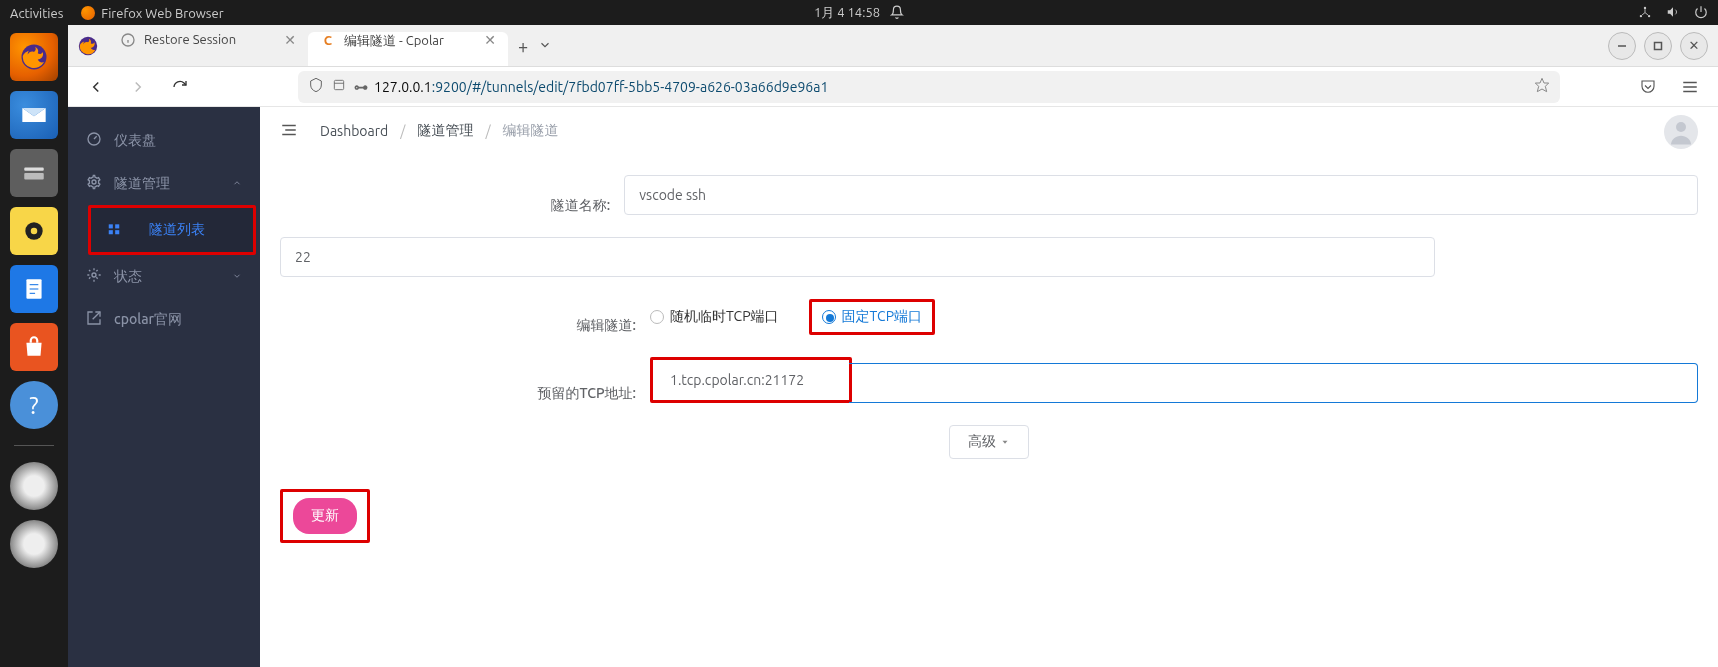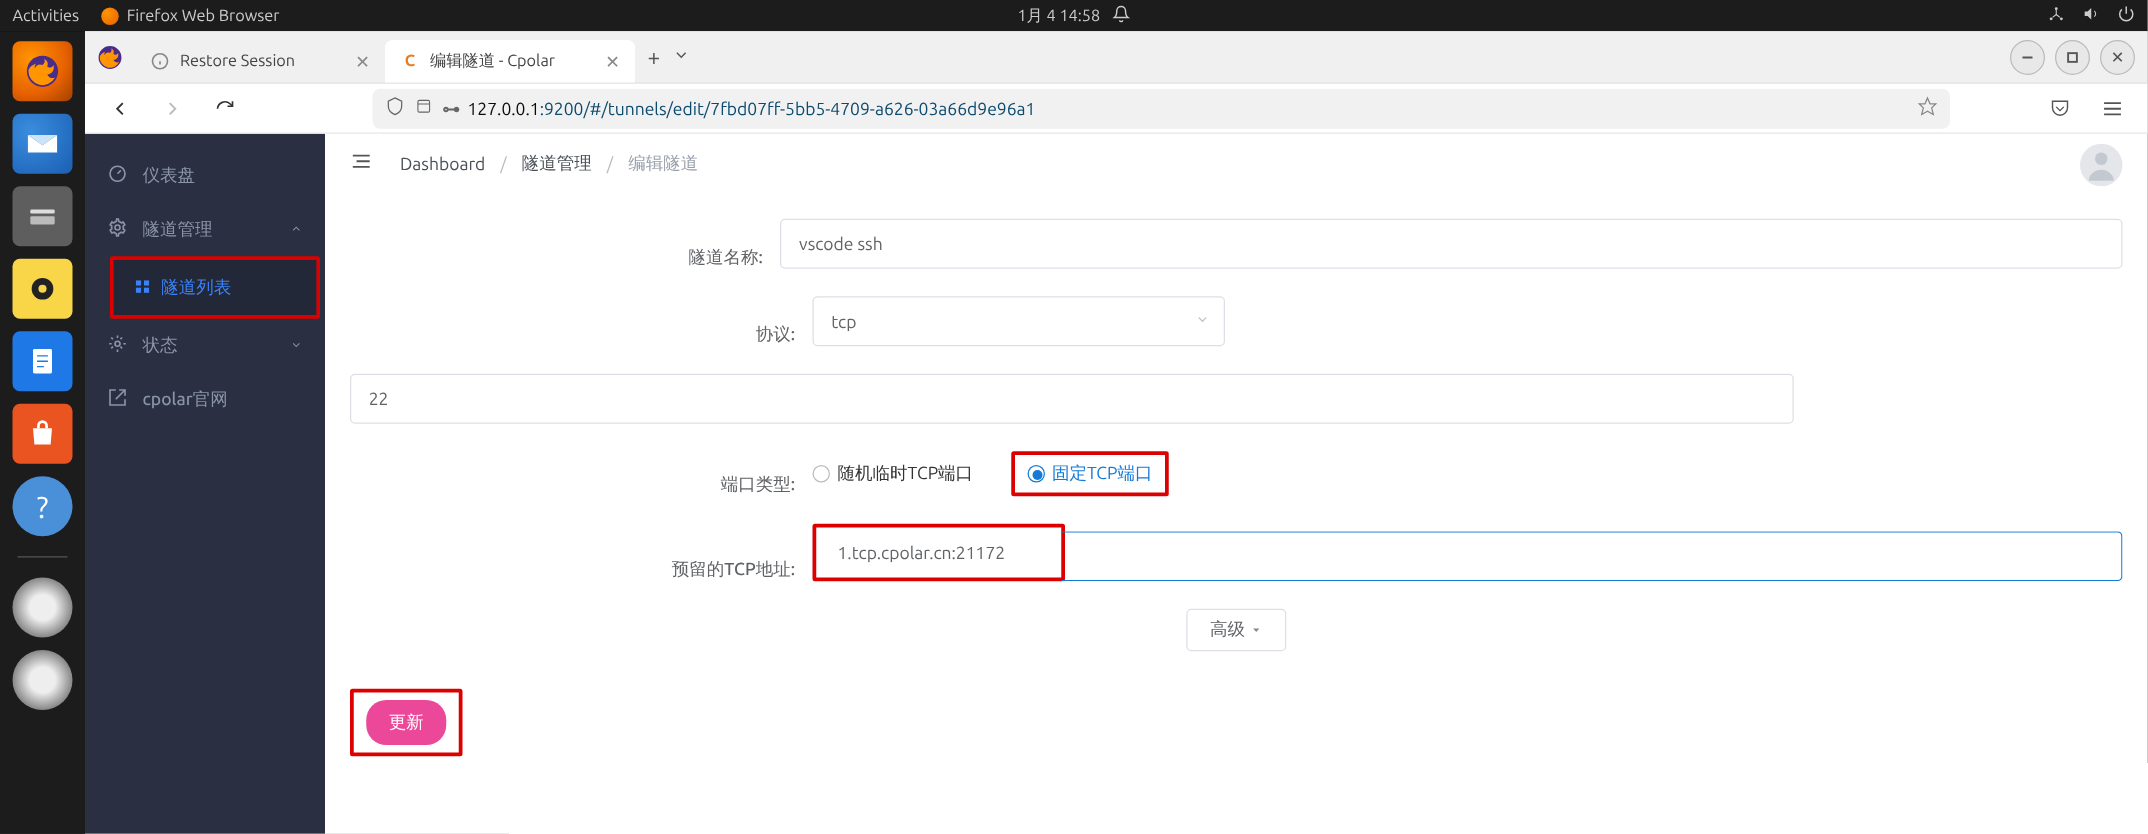--- a/index.html
+++ b/index.html
@@ -21,21 +21,21 @@
 .dock .music { background:#f8d648; color:#222; }
 .dock .writer { background:#1e78e6; }
 .dock .store { background:#e95420; }
 .dock .help { background:#4a90d9; border-radius:50%; }
 .dock .disc { background:radial-gradient(circle,#eee 30%,#888 70%,#555); border-radius:50%; }
 
 
 .browser { position:absolute; left:68px; right:0; top:25px; bottom:0; background:#f9f9fa; display:flex; flex-direction:column; }
 .tabbar { height:42px; background:#f0f0f0; display:flex; align-items:center; border-bottom:1px solid #ddd; }
 .tabbar .shield { width:40px; display:flex; align-items:center; justify-content:center; color:#e66000; }
-.tab { display:flex; align-items:center; gap:8px; padding:0 12px; height:34px; border-radius:6px 6px 0 0; margin-top:6px; min-width:200px; position:relative; font-size:13px; color:#444; }
+.tab { display:flex; gap:8px; padding:0 12px; height:34px; border-radius:6px 6px 0 0; margin-top:6px; min-width:200px; position:relative; font-size:13px; color:#444; }
 .tab.active { background:#fff; }
 .tab .fav { width:16px; height:16px; display:flex; align-items:center; justify-content:center; font-weight:bold; }
 .tab .close { margin-left:auto; color:#888; font-size:14px; cursor:pointer; }
 .tab-add { width:30px; height:30px; display:flex; align-items:center; justify-content:center; color:#555; font-size:18px; cursor:pointer; }
 .tabbar .wctrl { margin-left:auto; display:flex; gap:0; padding-right:10px; align-items:center; }
 .wbtn { width:28px; height:28px; border:1px solid #bbb; border-radius:50%; margin-left:8px; display:flex; align-items:center; justify-content:center; color:#555; cursor:pointer; background:#e8e8e8; }
 .tabbar .dd { margin-right:20px; color:#555; font-size:12px; cursor:pointer; }
 
 .navbar { height:40px; background:#fff; display:flex; align-items:center; padding:0 14px; gap:14px; border-bottom:1px solid #e6e6e6; }
 .nav-btn { width:28px; height:28px; display:flex; align-items:center; justify-content:center; color:#555; cursor:pointer; font-size:16px; }
@@ -44,21 +44,21 @@
 .urlbar .host { color:#0a0a0a; }
 .urlbar .path { color:#0c4a6e; }
 .urlbar .star { margin-left:auto; color:#888; }
 
 
 .content { flex:1; display:flex; overflow:hidden; }
 .sidebar { width:192px; background:#2a3042; color:#8b93a7; display:flex; flex-direction:column; padding-top:12px; font-size:14px; }
 .sb-item { display:flex; align-items:center; gap:12px; padding:12px 18px; cursor:pointer; color:#8b93a7;text-align:center; }
 .sb-item.top { font-weight:500; }
 .sb-item .chev { margin-left:auto; font-size:10px; }
-.sb-sub { padding-left:36px; display:flex; align-items:center; gap:8px; height:44px; cursor:pointer; color:#8b93a7; }
+.sb-sub { padding-left:36px; display:flex; align-items:center; gap:28px; height:44px; cursor:pointer; color:#8b93a7; }
 .sb-sub.active { background:#232838; color:#3b82f6; }
 .sb-sub .ic { width:14px; }
 
 .main { flex:1; background:#fff; overflow:auto; position:relative; }
 .main-hdr { height:48px; display:flex; align-items:center; padding:0 20px; gap:12px; font-size:14px; color:#666; }
 .main-hdr .menu-ic { font-size:18px; color:#555; cursor:pointer; margin-right:10px; }
 .main-hdr a { color:#495057; text-decoration:none; }
 .main-hdr .sep { color:#bbb; }
 .main-hdr .cur { color:#9aa0ab; }
 .avatar { position:absolute; right:20px; top:8px; width:34px; height:34px; border-radius:50%; background:#e4e6ea; display:flex; align-items:center; justify-content:center; overflow:hidden; }
@@ -368,35 +368,24 @@
             <path d="M4 22c0-4 4-7 8-7s8 3 8 7z"></path>
           </svg>
       </div>
 
       <div class="form-wrap">
         <div class="form-row">
           <label>隧道名称:</label>
           <input class="text-input w-long" value="vscode ssh" style="">
         </div>
         <div class="form-row">
-          <label>协议:</label>
-          <div class="w-select" style="position:relative;">
-            <input class="text-input" style="width: 330px;" readonly="" value="tcp">
-            <span class="select-chev">
-              <svg width="12" height="12" viewBox="0 0 24 24" fill="none" stroke="#c0c4cc" stroke-width="2">
-                  <polyline points="6 9 12 15 18 9"></polyline>
-                </svg>
-            </span>
-          </div>
-        </div>
-        <div class="form-row">
           <input class="text-input w-long" value="22" style="">
         </div>
         <div class="form-row" style="margin-top:10px;">
-          <label>端口类型:</label>
+          <label>编辑隧道:</label>
           <div class="radio-grp">
             <div class="radio-opt">
               <span class="radio-dot"></span>
               <span>随机临时TCP端口</span>
             </div>
             <div class="box-fixed-port">
               <div class="radio-opt sel">
                 <span class="radio-dot"></span>
                 <span>固定TCP端口</span>
               </div>

